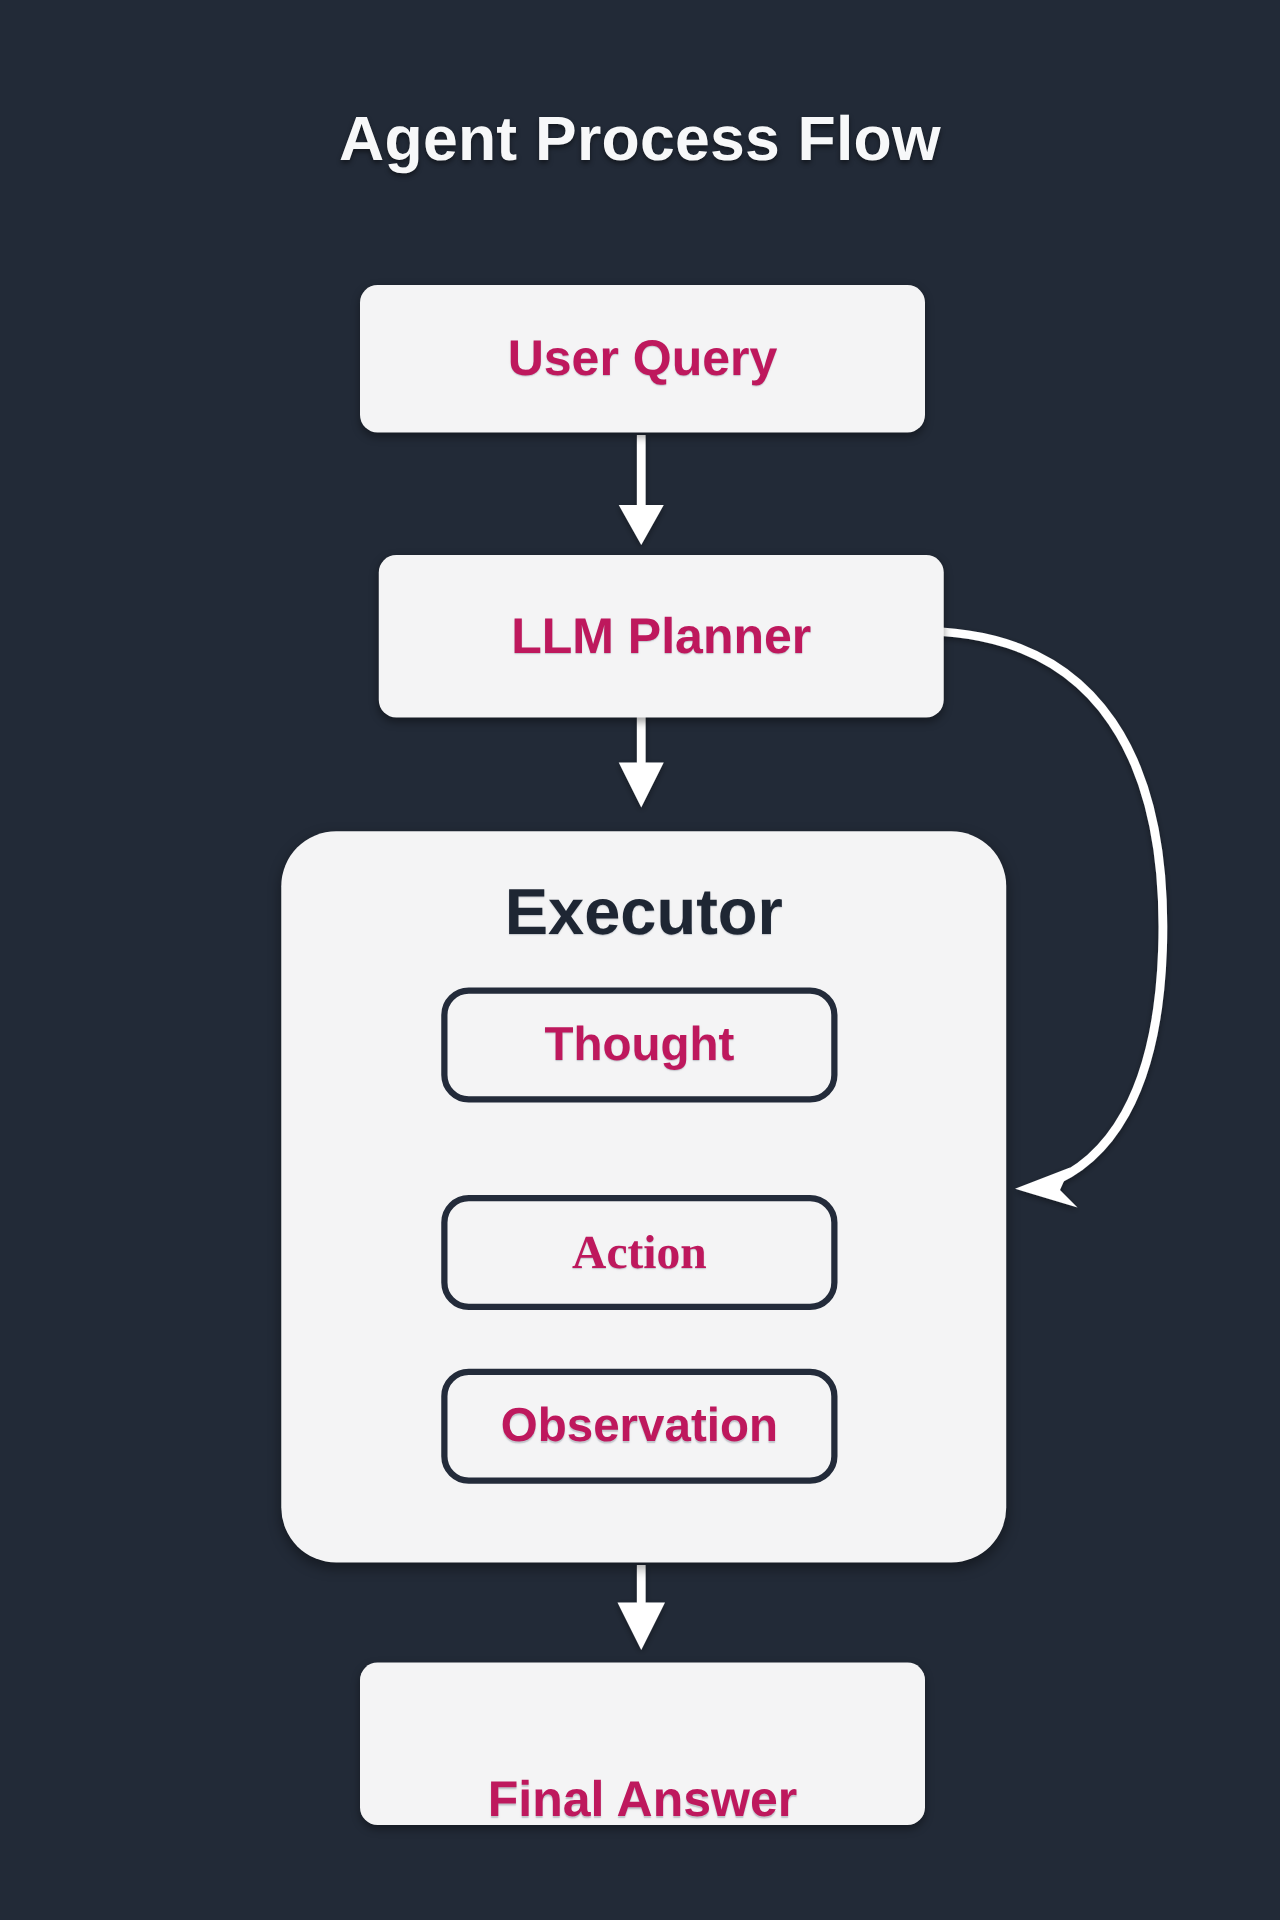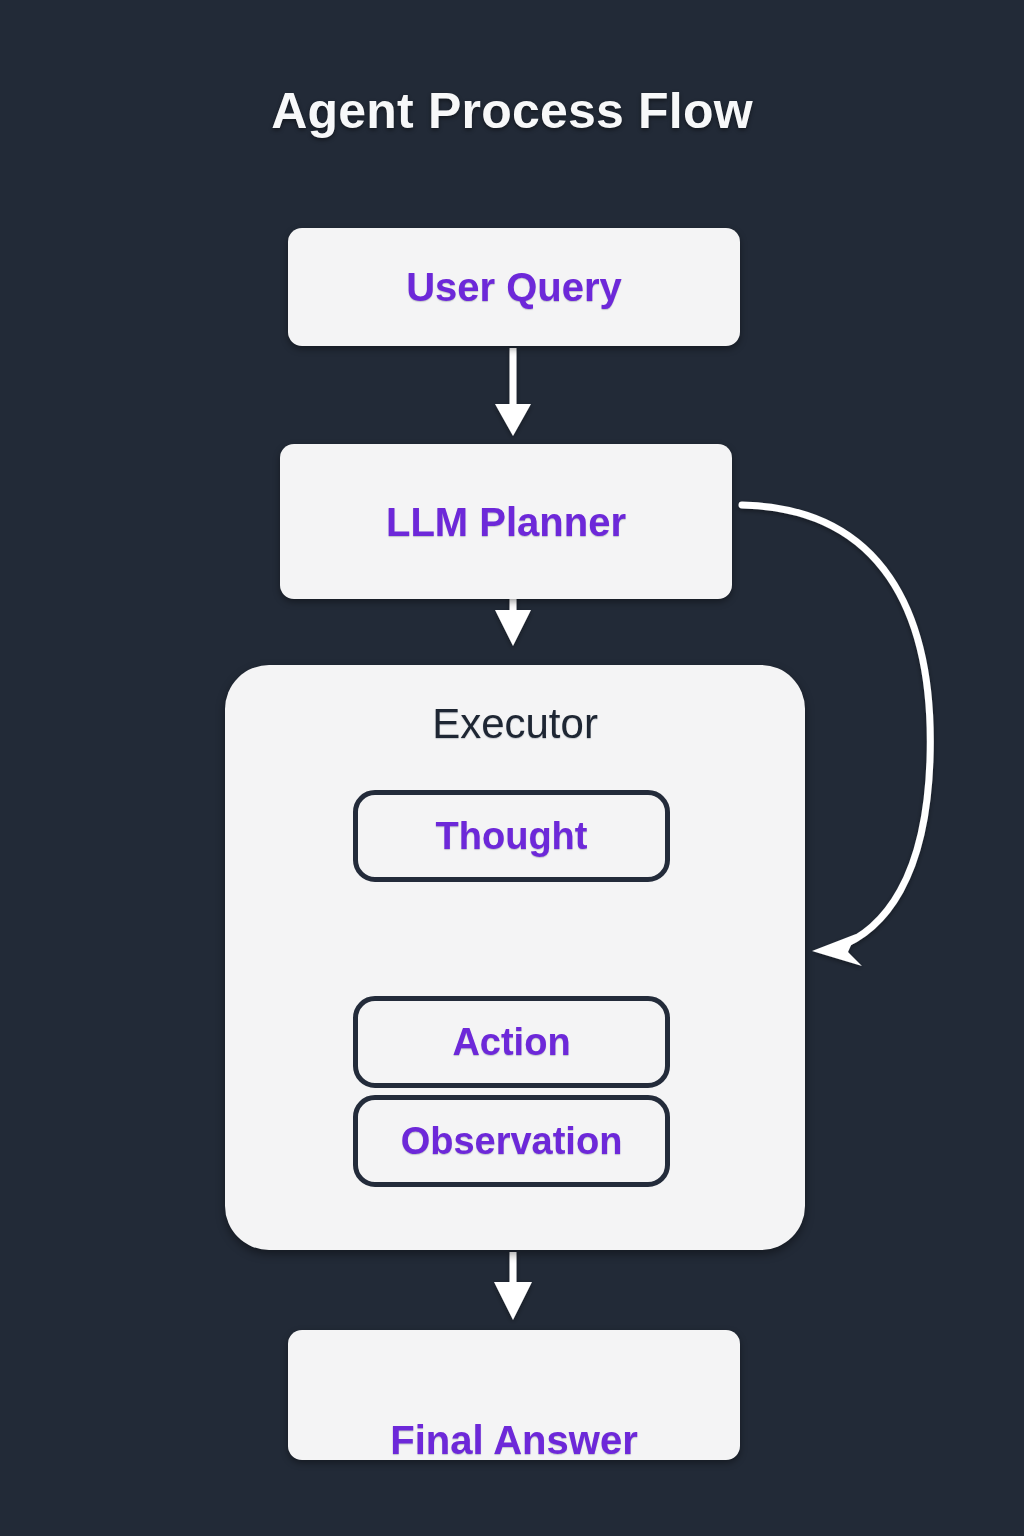--- a/index.html
+++ b/index.html
@@ -49,73 +49,73 @@
     position: absolute;
     background: #f4f4f5;
     border-radius: 14px;
     box-shadow: 0 3px 7px rgba(0,0,0,0.38);
     display: flex;
     align-items: center;
     justify-content: center;
     box-sizing: border-box;
   }
   .node-label {
-    color: #6d28d9;
+    color: #be185d;
     font-size: 40px;
     font-weight: bold;
     line-height: 1;
     text-shadow: 0 1px 1px rgba(150,155,165,0.55);
     white-space: nowrap;
   }
 
   #node-user-query {
     left: 288px; top: 228px; width: 452px; height: 118px;
   }
   #node-llm-planner {
-    left: 280px; top: 444px; width: 452px; height: 155px;
+    left: 303px; top: 444px; width: 452px; height: 130px;
   }
   #node-final-answer {
     left: 288px; top: 1330px; width: 452px; height: 130px; align-items: flex-end;
   }
 
   #executor-panel {
     position: absolute;
     left: 225px; top: 665px; width: 580px; height: 585px;
     background: #f4f4f5;
     border-radius: 44px;
     box-shadow: 0 4px 10px rgba(0,0,0,0.4);
     box-sizing: border-box;
   }
   #executor-title {
     position: absolute;
     left: 225px; top: 700px;
     width: 580px;
     text-align: center;
     color: #1e2633;
-    font-size: 42px;
-    font-weight: normal;
+    font-size: 52px;
+    font-weight: bold;
     text-shadow: 0 1px 1px rgba(150,155,165,0.5);
   }
 
   .subnode {
     position: absolute;
     left: 353px;
     width: 317px;
     height: 92px;
     background: #f4f4f5;
     border: 5px solid #232b3a;
     border-radius: 22px;
     display: flex;
     align-items: center;
     justify-content: center;
     box-sizing: border-box;
   }
   .subnode .node-label { font-size: 38px; }
   #node-thought     { top: 790px; }
-  #node-action      { top: 996px; }
+  #node-action      { top: 956px; font-family: Liberation Serif, serif; }
   #node-observation { top: 1095px; }
 </style>
 </head>
 <body>
 
 <div id="page">
 
   <svg id="flow-svg" viewBox="0 0 1024 1536">
     <defs>
       <filter id="softshadow" x="-30%" y="-30%" width="160%" height="160%">

